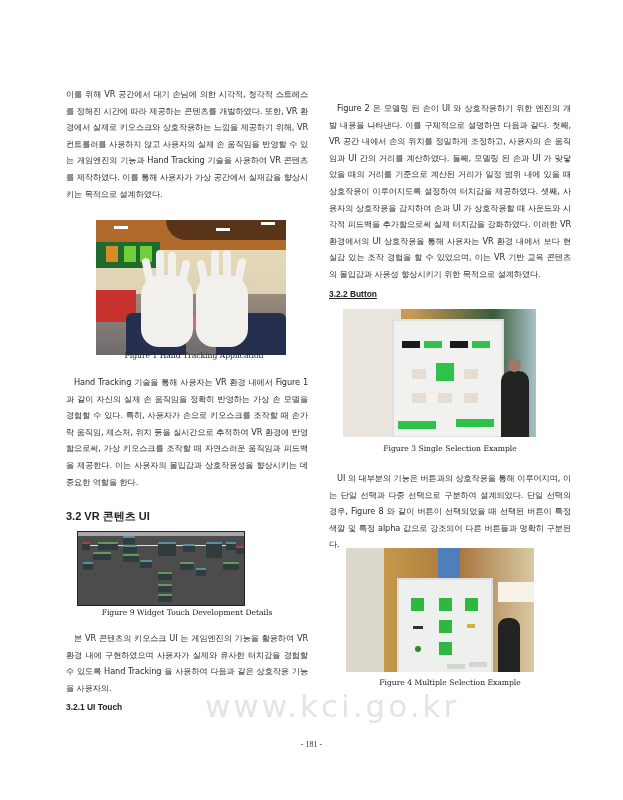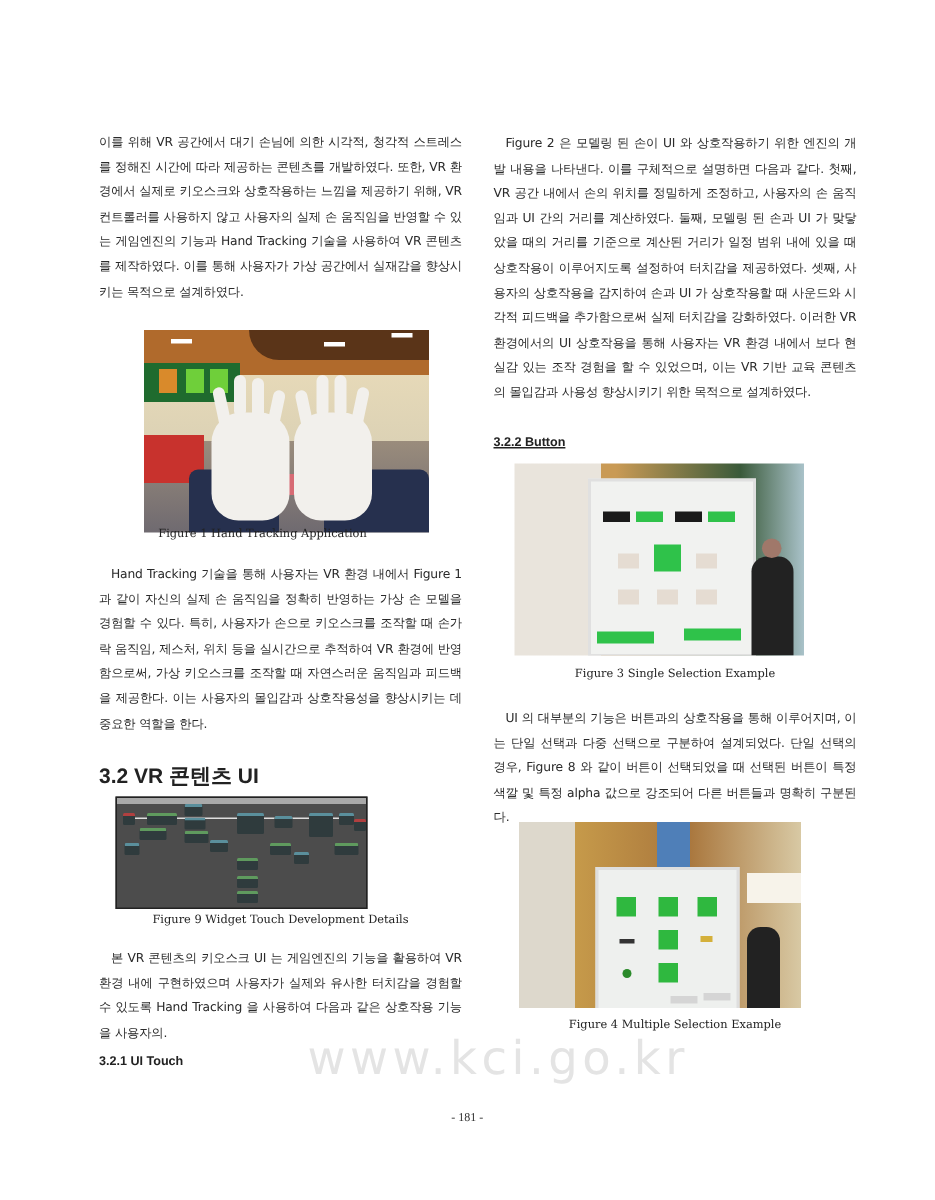--- a/index.html
+++ b/index.html
@@ -3,21 +3,21 @@
 <meta charset="utf-8">
 <style>
   html, body { margin:0; padding:0; background:#ffffff; }
   body { width:623px; height:800px; position:relative; overflow:hidden;
          font-family:"DejaVu Sans","Liberation Sans",sans-serif; color:#2a2a2a; }
   .col { position:absolute; width:242px; }
   .col-left { left:66px; }
   .col-right { left:329px; }
   .para { font-size:8.2px; line-height:16.6px; text-align:justify; margin:0; letter-spacing:-0.1px; }
   .para.indent { text-indent:8px; }
-  .h-sec { font-family:"Liberation Sans",sans-serif; font-weight:bold; font-size:14px; margin:0; color:#222; }
+  .h-sec { font-family:"Liberation Sans",sans-serif; font-weight:bold; font-size:11px; margin:0; color:#222; }
   .h-sub { font-family:"Liberation Sans",sans-serif; font-weight:bold; font-size:8.4px; margin:0; color:#222; }
   .caption { font-family:"DejaVu Serif","Liberation Serif",serif; font-size:7.6px; text-align:center; color:#222; margin:0; }
   .fig { position:absolute; overflow:hidden; }
   .watermark { position:absolute; left:205px; top:688px; font-family:"DejaVu Sans",sans-serif;
                font-size:31px; letter-spacing:3px; color:#e4e4e4; }
   .pagenum { position:absolute; left:0; width:623px; top:740px; text-align:center;
              font-family:"Liberation Serif",serif; font-size:8px; color:#333; }
 
   
   .f1 { left:96px; top:220px; width:190px; height:135px;
@@ -82,21 +82,21 @@
   <div class="finger" style="left:48px;top:38px;transform:rotate(-12deg);"></div>
   <div class="finger" style="left:60px;top:30px;"></div>
   <div class="finger" style="left:72px;top:32px;"></div>
   <div class="finger" style="left:84px;top:40px;transform:rotate(12deg);"></div>
   <div class="hand" style="left:100px;"></div>
   <div class="finger" style="left:103px;top:40px;transform:rotate(-12deg);"></div>
   <div class="finger" style="left:115px;top:30px;"></div>
   <div class="finger" style="left:127px;top:30px;"></div>
   <div class="finger" style="left:140px;top:38px;transform:rotate(12deg);"></div>
 </div>
-<p class="caption" style="position:absolute;left:54px;width:242px;top:351px;">Figure 1 Hand Tracking Application</p>
+<p class="caption" style="position:absolute;left:73px;width:242px;top:351px;">Figure 1 Hand Tracking Application</p>
 
 <div class="col col-left" style="top:374px;">
   <p class="para indent">Hand Tracking 기술을 통해 사용자는 VR 환경 내에서 Figure 1 과 같이 자신의 실제 손 움직임을 정확히 반영하는 가상 손 모델을 경험할 수 있다. 특히, 사용자가 손으로 키오스크를 조작할 때 손가락 움직임, 제스처, 위치 등을 실시간으로 추적하여 VR 환경에 반영함으로써, 가상 키오스크를 조작할 때 자연스러운 움직임과 피드백을 제공한다. 이는 사용자의 몰입감과 상호작용성을 향상시키는 데 중요한 역할을 한다.</p>
 </div>
 
 <p class="h-sec" style="position:absolute;left:66px;top:509px;">3.2 VR 콘텐츠 UI</p>
 
 <div class="fig f2">
   <div class="bar"></div>
   <div class="wire" style="left:8px;top:13px;width:150px;"></div>
@@ -120,21 +120,21 @@
   <div class="node g" style="left:145px;top:30px;width:16px;"></div>
   <div class="node r" style="left:158px;top:14px;width:8px;"></div>
 </div>
 <p class="caption" style="position:absolute;left:66px;width:242px;top:608px;">Figure 9 Widget Touch Development Details</p>
 
 <div class="col col-left" style="top:630px;">
   <p class="para indent">본 VR 콘텐츠의 키오스크 UI 는 게임엔진의 기능을 활용하여 VR 환경 내에 구현하였으며 사용자가 실제와 유사한 터치감을 경험할 수 있도록 Hand Tracking 을 사용하여 다음과 같은 상호작용 기능을 사용자의.</p>
 </div>
 <p class="h-sub" style="position:absolute;left:66px;top:702px;">3.2.1 UI Touch</p>
 
-<div class="col col-right" style="top:87px;">
+<div class="col col-right" style="top:100px;">
   <p class="para indent">Figure 2 은 모델링 된 손이 UI 와 상호작용하기 위한 엔진의 개발 내용을 나타낸다. 이를 구체적으로 설명하면 다음과 같다. 첫째, VR 공간 내에서 손의 위치를 정밀하게 조정하고, 사용자의 손 움직임과 UI 간의 거리를 계산하였다. 둘째, 모델링 된 손과 UI 가 맞닿았을 때의 거리를 기준으로 계산된 거리가 일정 범위 내에 있을 때 상호작용이 이루어지도록 설정하여 터치감을 제공하였다. 셋째, 사용자의 상호작용을 감지하여 손과 UI 가 상호작용할 때 사운드와 시각적 피드백을 추가함으로써 실제 터치감을 강화하였다. 이러한 VR 환경에서의 UI 상호작용을 통해 사용자는 VR 환경 내에서 보다 현실감 있는 조작 경험을 할 수 있었으며, 이는 VR 기반 교육 콘텐츠의 몰입감과 사용성 향상시키기 위한 목적으로 설계하였다.</p>
 </div>
 <p class="h-sub" style="position:absolute;left:329px;top:289px;text-decoration:underline;">3.2.2 Button</p>
 
 <div class="fig f3">
   <div class="panel">
     <div class="blk" style="left:8px;top:20px;width:18px;background:#1a1a1a;"></div>
     <div class="blk" style="left:30px;top:20px;width:18px;background:#2fc24a;"></div>
     <div class="blk" style="left:56px;top:20px;width:18px;background:#1a1a1a;"></div>
     <div class="blk" style="left:78px;top:20px;width:18px;background:#2fc24a;"></div>

